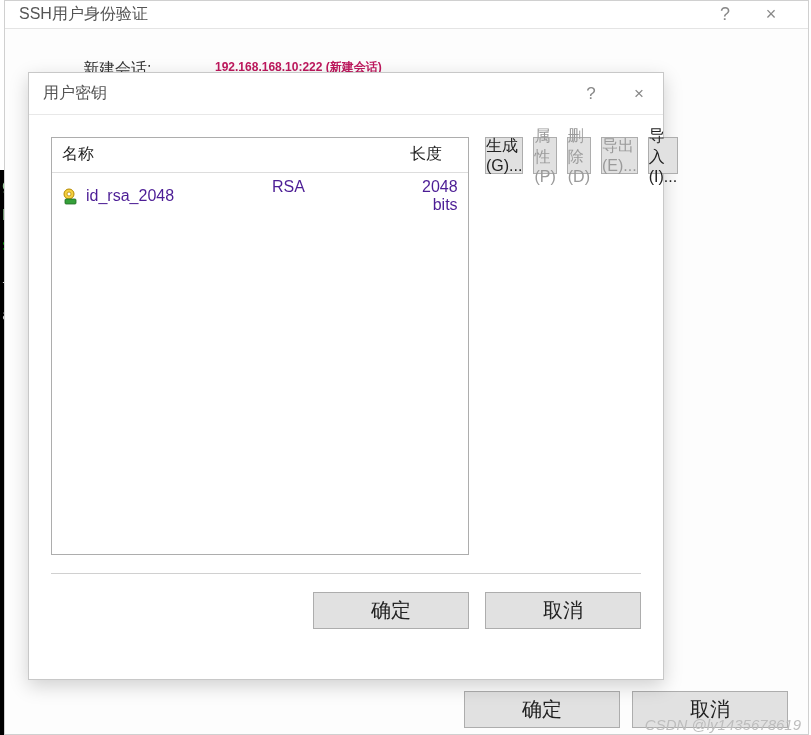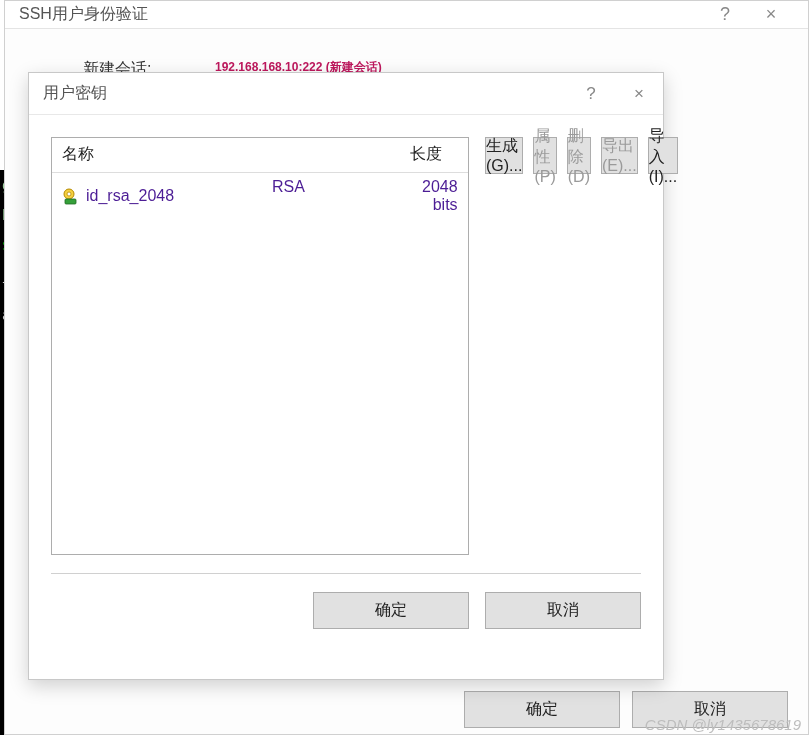--- a/index.html
+++ b/index.html
@@ -160,21 +160,21 @@
       display: flex;
       justify-content: flex-end;
       gap: 16px;
       padding: 18px 22px 0 22px;
     }
     .foot-btn {
       width: 156px; height: 37px;
       background: #e1e1e1;
       border: 1px solid #adadad;
       color: #222;
-      font-size: 16px;
+      font-size: 20px;
       display: flex; align-items: center; justify-content: center;
     }
 
     .watermark {
       position: absolute;
       bottom: 2px; right: 10px;
       color: #bdbdbd;
       font-size: 15px;
       font-style: italic;
       z-index: 100;

